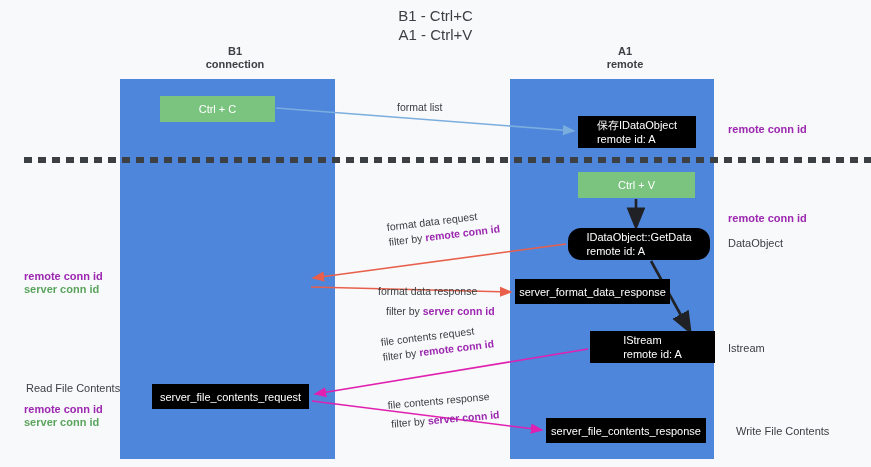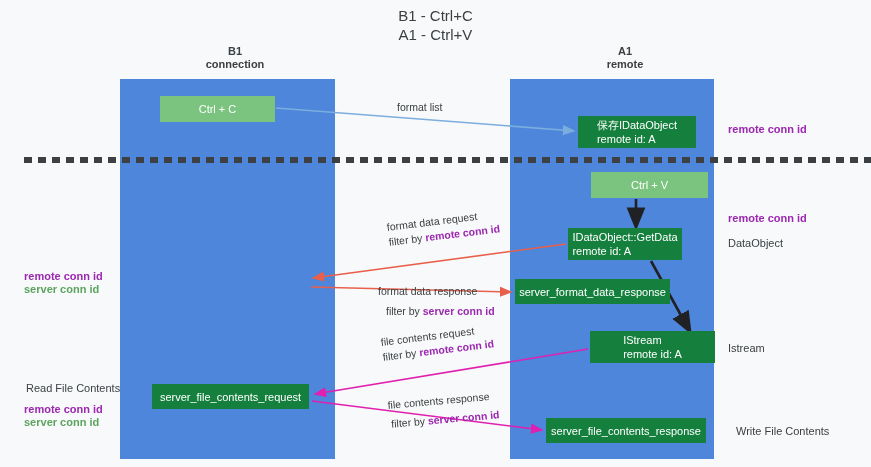--- a/index.html
+++ b/index.html
@@ -39,26 +39,26 @@
   }
 
   
   .box{
     position:absolute;display:flex;flex-direction:column;
     align-items:center;justify-content:center;
     color:#ffffff;font-size:11px;line-height:14px;text-align:left;
     box-sizing:border-box;padding:2px 4px;white-space:pre-line;
   }
   .box.green{background:#7bc47f;}
-  .box.orange{background:#15803d;}
+  .box.orange{background:#000000;}
 
   #box-ctrlc{left:160px;top:96px;width:115px;height:26px;}
   #box-idataobject{left:578px;top:116px;width:118px;height:32px;}
-  #box-ctrlv{left:591px;top:172px;width:117px;height:26px;}
-  #box-getdata{left:568px;top:228px;width:114px;height:32px;}
+  #box-ctrlv{left:578px;top:172px;width:117px;height:26px;}
+  #box-getdata{left:568px;top:228px;width:142px;height:32px;border-radius:13px;}
   #box-fmtresp{left:515px;top:279px;width:155px;height:25px;}
   #box-istream{left:590px;top:331px;width:125px;height:32px;}
   #box-fmtreq{left:152px;top:268px;width:157px;height:25px;}
   #box-filereq{left:152px;top:384px;width:157px;height:25px;}
   #box-fileresp{left:546px;top:418px;width:160px;height:25px;}
 
   
   .side{position:absolute;font-size:11px;line-height:14px;white-space:pre-line;}
   .side.plain{color:#3c4043;}
   .side.purple{color:#9c27b0;font-weight:bold;}

